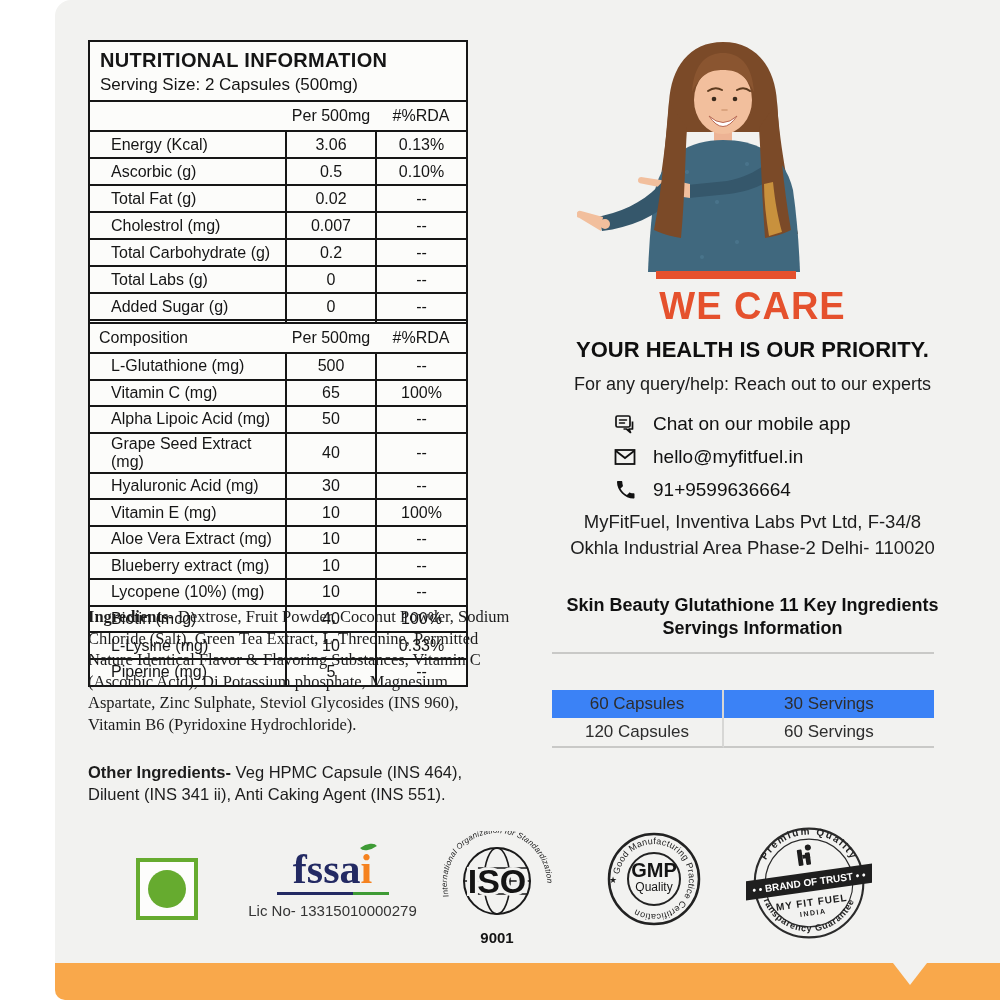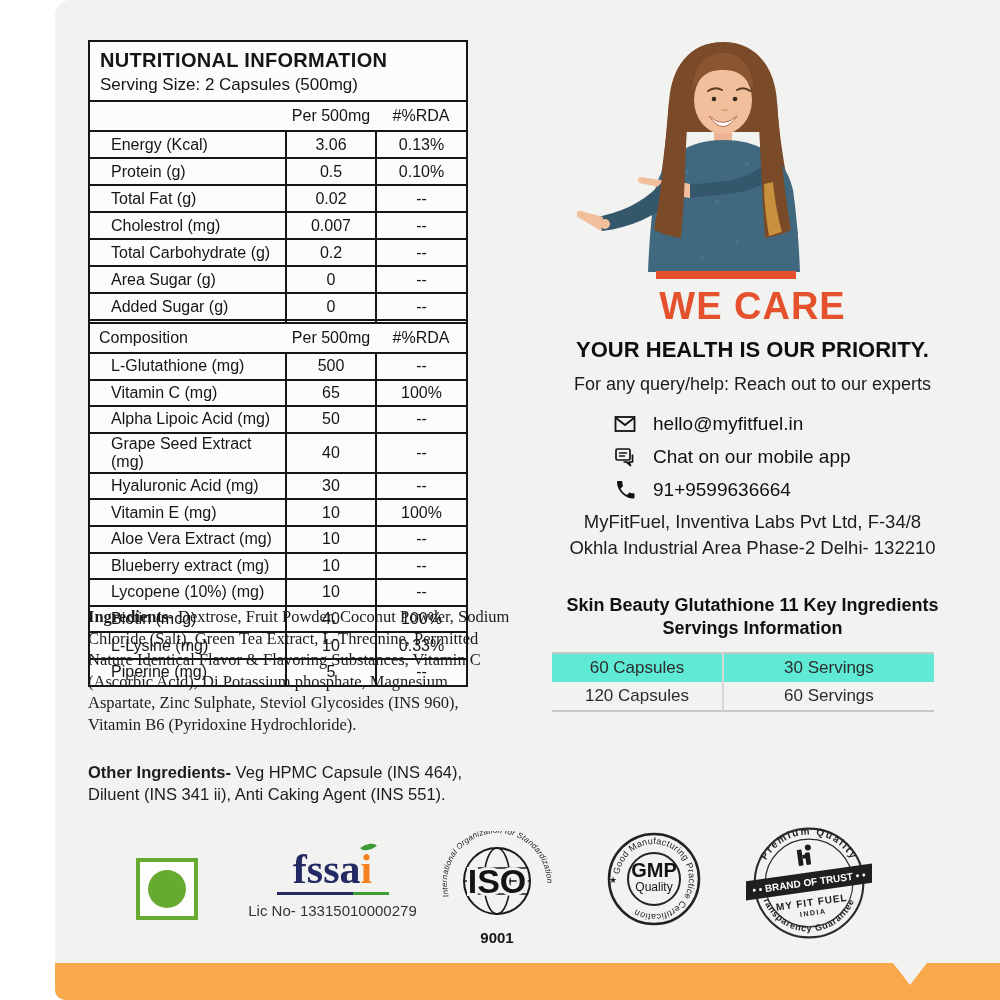--- a/index.html
+++ b/index.html
@@ -72,21 +72,21 @@
   .servings-heading {
     position:absolute; left:510px; top:594px; width:485px; text-align:center;
     font-size:18px; font-weight:bold; line-height:1.25; color:#111;
   }
   .servings-grid {
     position:absolute; left:552px; top:652px; width:382px;
     display:grid; grid-template-columns:45% 55%;
     border-top:2px solid #c9c9c7;
   }
   .sv-cell { height:28px; line-height:28px; text-align:center; font-size:17px; color:#2d2d2d; }
-  .sv-row1 { background:#5eead4; }
+  .sv-row1 { background:#3b82f6;margin-top:36px; }
   .sv-col1 { border-right:2px solid #d7d7d5; }
   .sv-row2 { border-bottom:2px solid #c9c9c7; }
 
   
   .veg-mark {
     position:absolute; left:136px; top:858px; width:54px; height:54px;
     border:4px solid #66ab2f; background:#fdfdfc;
     display:flex; align-items:center; justify-content:center;
   }
   .veg-dot { width:38px; height:38px; border-radius:50%; background:#66ab2f; }
@@ -139,41 +139,41 @@
         <td>#%RDA</td>
       </tr>
     </thead>
     <tbody id="nutri-body">
         <tr>
           <td class="td-label">Energy (Kcal)</td>
           <td class="td-val">3.06</td>
           <td class="td-val">0.13%</td>
         </tr>
         <tr>
-          <td class="td-label">Protein (g)</td>
+          <td class="td-label">Ascorbic (g)</td>
           <td class="td-val">0.5</td>
           <td class="td-val">0.10%</td>
         </tr>
         <tr>
           <td class="td-label">Total Fat (g)</td>
           <td class="td-val">0.02</td>
           <td class="td-val">--</td>
         </tr>
         <tr>
           <td class="td-label">Cholestrol (mg)</td>
           <td class="td-val">0.007</td>
           <td class="td-val">--</td>
         </tr>
         <tr>
           <td class="td-label">Total Carbohydrate (g)</td>
           <td class="td-val">0.2</td>
           <td class="td-val">--</td>
         </tr>
         <tr>
-          <td class="td-label">Area Sugar (g)</td>
+          <td class="td-label">Total Labs (g)</td>
           <td class="td-val">0</td>
           <td class="td-val">--</td>
         </tr>
         <tr>
           <td class="td-label">Added Sugar (g)</td>
           <td class="td-val">0</td>
           <td class="td-val">--</td>
         </tr>
         <tr>
           <td class="td-label">Sodium (mg)</td>
@@ -310,44 +310,44 @@
   </svg>
   <div class="photo-bar"></div>
 
   <div class="we-care">WE CARE</div>
   <div class="care-subtitle">YOUR HEALTH IS OUR PRIORITY.</div>
   <div class="care-tagline">For any query/help: Reach out to our experts</div>
 
   <div class="contacts">
     <div class="contact-row">
       <svg class="contact-icon" viewBox="0 0 24 24">
-        <rect x="2.5" y="5" width="19" height="14" fill="none" stroke="#111" stroke-width="1.8"></rect>
-        <path d="M3 6 L12 13 L21 6" fill="none" stroke="#111" stroke-width="1.8"></path>
-      </svg>
-      <span>hello@myfitfuel.in</span>
-    </div>
-    <div class="contact-row">
-      <svg class="contact-icon" viewBox="0 0 24 24">
         <rect x="3" y="4" width="14" height="11" rx="1.5" fill="none" stroke="#111" stroke-width="1.7"></rect>
         <path d="M6.5 8 H13.5 M6.5 11 H11.5" stroke="#111" stroke-width="1.5" stroke-linecap="round"></path>
         <path d="M19.5 9.5 V17 H16 L17.5 20.5 L13.5 17 H10.5" fill="none" stroke="#111" stroke-width="1.7" stroke-linejoin="round"></path>
       </svg>
       <span>Chat on our mobile app</span>
     </div>
     <div class="contact-row">
       <svg class="contact-icon" viewBox="0 0 24 24">
+        <rect x="2.5" y="5" width="19" height="14" fill="none" stroke="#111" stroke-width="1.8"></rect>
+        <path d="M3 6 L12 13 L21 6" fill="none" stroke="#111" stroke-width="1.8"></path>
+      </svg>
+      <span>hello@myfitfuel.in</span>
+    </div>
+    <div class="contact-row">
+      <svg class="contact-icon" viewBox="0 0 24 24">
         <path d="M7.5 10.6c1.5 2.9 3.5 4.9 6.4 6.4l2.1-2.1c.3-.3.8-.4 1.1-.2 1.1.4 2.3.6 3.4.6.6 0 1 .4 1 1v3.2c0 .6-.4 1-1 1C11.9 20.5 4 12.6 4 4c0-.6.4-1 1-1h3.3c.6 0 1 .4 1 1 0 1.2.2 2.3.6 3.4.1.4 0 .8-.2 1.1l-2.2 2.1z" fill="#111"></path>
       </svg>
       <span>91+9599636664</span>
     </div>
   </div>
 
   <div class="address">
     <div>MyFitFuel, Inventiva Labs Pvt Ltd, F-34/8</div>
-    <div>Okhla Industrial  Area Phase-2 Delhi- 132210</div>
+    <div>Okhla Industrial  Area Phase-2 Delhi- 110020</div>
   </div>
 
   <div class="servings-heading">
     <div>Skin Beauty Glutathione 11 Key Ingredients</div>
     <div>Servings Information</div>
   </div>
 
   <div class="servings-grid">
     <div class="sv-cell sv-row1 sv-col1">60 Capsules</div>
     <div class="sv-cell sv-row1">30 Servings</div>

